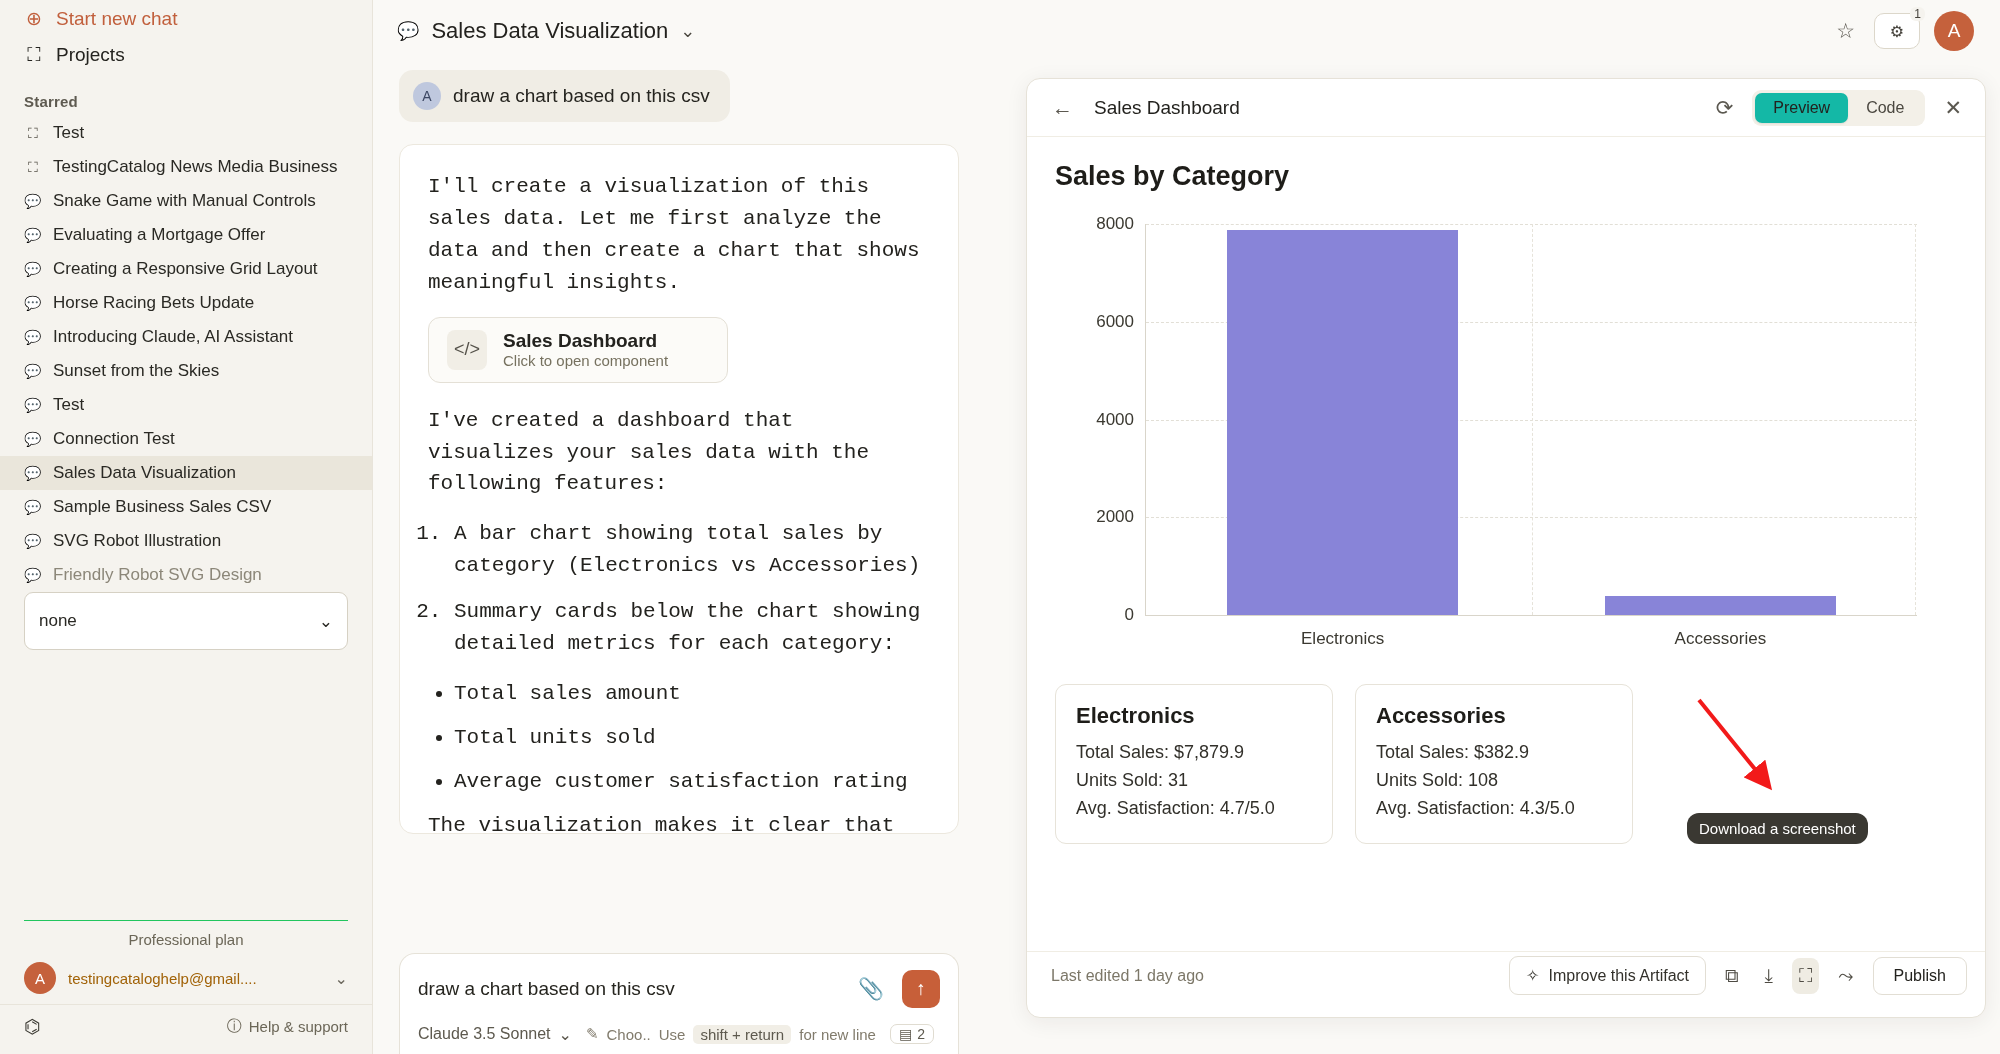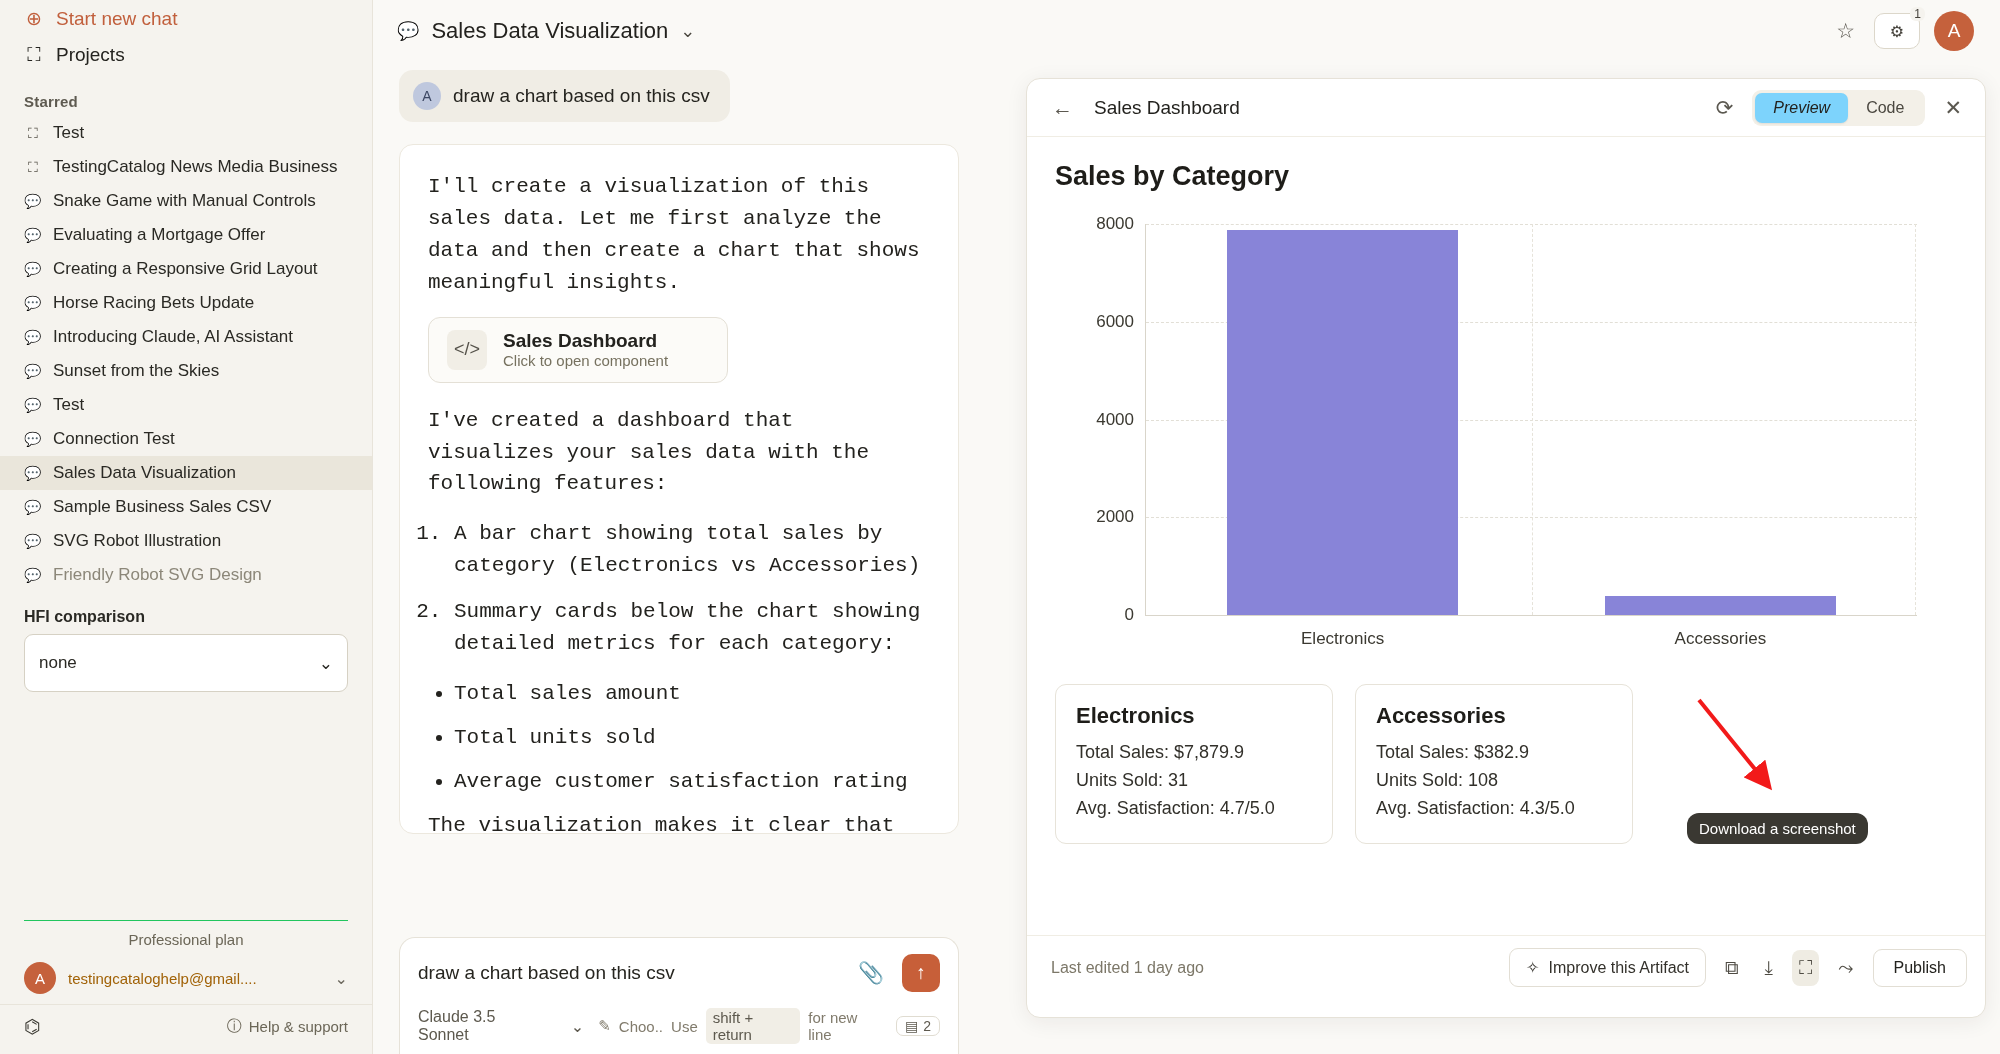--- a/index.html
+++ b/index.html
@@ -140,21 +140,21 @@
     font-family: "Liberation Sans", sans-serif; background: transparent;
   }
   .send-btn {
     width: 38px; height: 38px; border-radius: 10px; background: #C75F39; color: #fff;
     display: flex; align-items: center; justify-content: center; font-size: 19px; cursor: pointer;
   }
   .composer-foot {
     display: flex; align-items: center; gap: 14px; margin-top: 16px;
     font-size: 16px; color: #5D594E;
   }
-  .model-sel { display: flex; align-items: center; gap: 24px; cursor: pointer; }
+  .model-sel { display: flex; align-items: center; gap: 8px; cursor: pointer; }
   .hint { display: flex; align-items: center; gap: 8px; color: #817B6C; font-size: 15px; }
   .kbd { background: #F1EEE6; border-radius: 5px; padding: 1px 7px; color: #5D594E; }
   .count-chip {
     border: 1px solid #E0DCD1; border-radius: 7px; padding: 1px 8px; font-size: 14px;
     display: flex; align-items: center; gap: 5px; color: #5D594E;
   }
 
   
   .artifact {
     position: absolute; right: 14px; top: 78px; width: 960px; height: 940px;
@@ -165,21 +165,21 @@
   .art-head {
     height: 58px; display: flex; align-items: center; gap: 16px;
     padding: 0 18px 0 20px; border-bottom: 1px solid #F0EDE4;
   }
   .art-title { font-size: 19px; color: #23221E; }
   .art-head-right { margin-left: auto; display: flex; align-items: center; gap: 14px; }
   .seg {
     display: flex; background: #F3F0E8; border-radius: 9px; padding: 3px;
   }
   .seg div { font-size: 16px; padding: 6px 18px; border-radius: 7px; color: #4B4840; cursor: pointer; }
-  .seg div.sel { background: #7dd3fc; color: #23221E; box-shadow: 0 1px 2px rgba(0,0,0,.08); font-style: italic; }
+  .seg div.sel { background: #14b8a6; color: #23221E; box-shadow: 0 1px 2px rgba(0,0,0,.08); }
 
   .art-body { flex: 1; padding: 18px 24px 0 24px; overflow: hidden; position: relative; }
   .chart-title { font-size: 27px; font-weight: bold; color: #1E1D19; margin: 6px 0 18px 4px; }
 
   .chart-wrap { position: relative; height: 452px; margin: 0 2px; }
   .plot {
     position: absolute; left: 92px; right: 42px; top: 14px; bottom: 46px;
     border-left: 1px solid #D9D5CA; border-bottom: 1px solid #D9D5CA;
   }
   .gridline { position: absolute; left: 0; right: 0; border-top: 1px dashed #E2DFD6; }
@@ -200,21 +200,21 @@
   .legend .swatch { width: 15px; height: 15px; background: #8884D8; }
 
   .cards { display: flex; gap: 22px; margin: 22px 4px 0 4px; }
   .stat-card {
     width: 278px; border: 1px solid #E7E3D9; border-radius: 11px; padding: 18px 20px 20px 20px;
   }
   .stat-card h4 { font-size: 22px; color: #1E1D19; margin-bottom: 10px; }
   .stat-card .line { font-size: 18px; color: #32302A; line-height: 1.55; }
 
   .art-foot {
-    height: 82px; border-top: 1px solid #F0EDE4; display: flex; align-items: center;
+    height: 66px; border-top: 1px solid #F0EDE4; display: flex; align-items: center;
     padding: 0 18px 18px 24px; gap: 12px;
   }
   .art-foot .edited { font-size: 16px; color: #7C7768; }
   .foot-right { margin-left: auto; display: flex; align-items: center; gap: 12px; }
   .improve-btn {
     display: flex; align-items: center; gap: 9px; border: 1px solid #E2DED4;
     border-radius: 9px; padding: 9px 16px; font-size: 16px; color: #33312B; cursor: pointer; background: #fff;
   }
   .foot-ic { color: #4E4B43; font-size: 19px; cursor: pointer; padding: 7px; border-radius: 8px; }
   .foot-ic.sel { background: #EFECE3; }
@@ -298,21 +298,20 @@
     </div>
     <div class="sb-item">
       <span class="ic">💬</span>
       <span class="sb-label">SVG Robot Illustration</span>
     </div>
     <div class="sb-item muted">
       <span class="ic">💬</span>
       <span class="sb-label">Friendly Robot SVG Design</span>
     </div>
 
-    <div class="hfi-title">HFI comparison</div>
     <div class="hfi-select">
       <span>none</span>
       <span>⌄</span>
     </div>
 
     <div class="sb-bottom">
       <div class="plan-banner">Professional plan</div>
       <div class="account">
         <span class="avatar-sm">A</span>
         <span class="account-mail">testingcataloghelp@gmail....</span>

